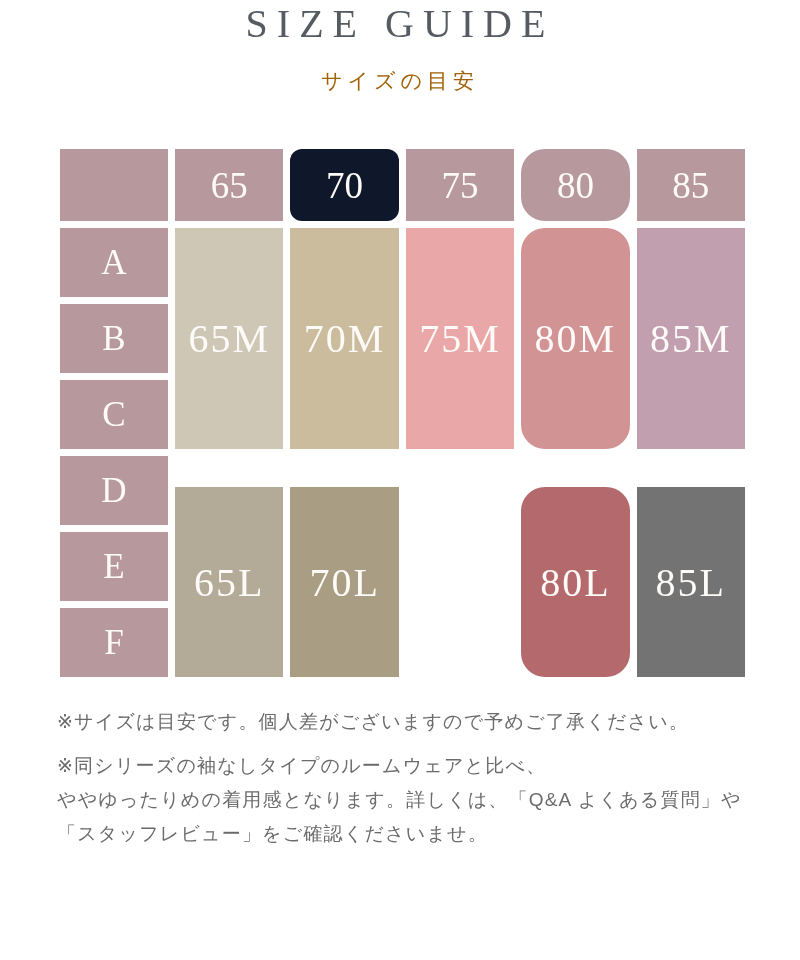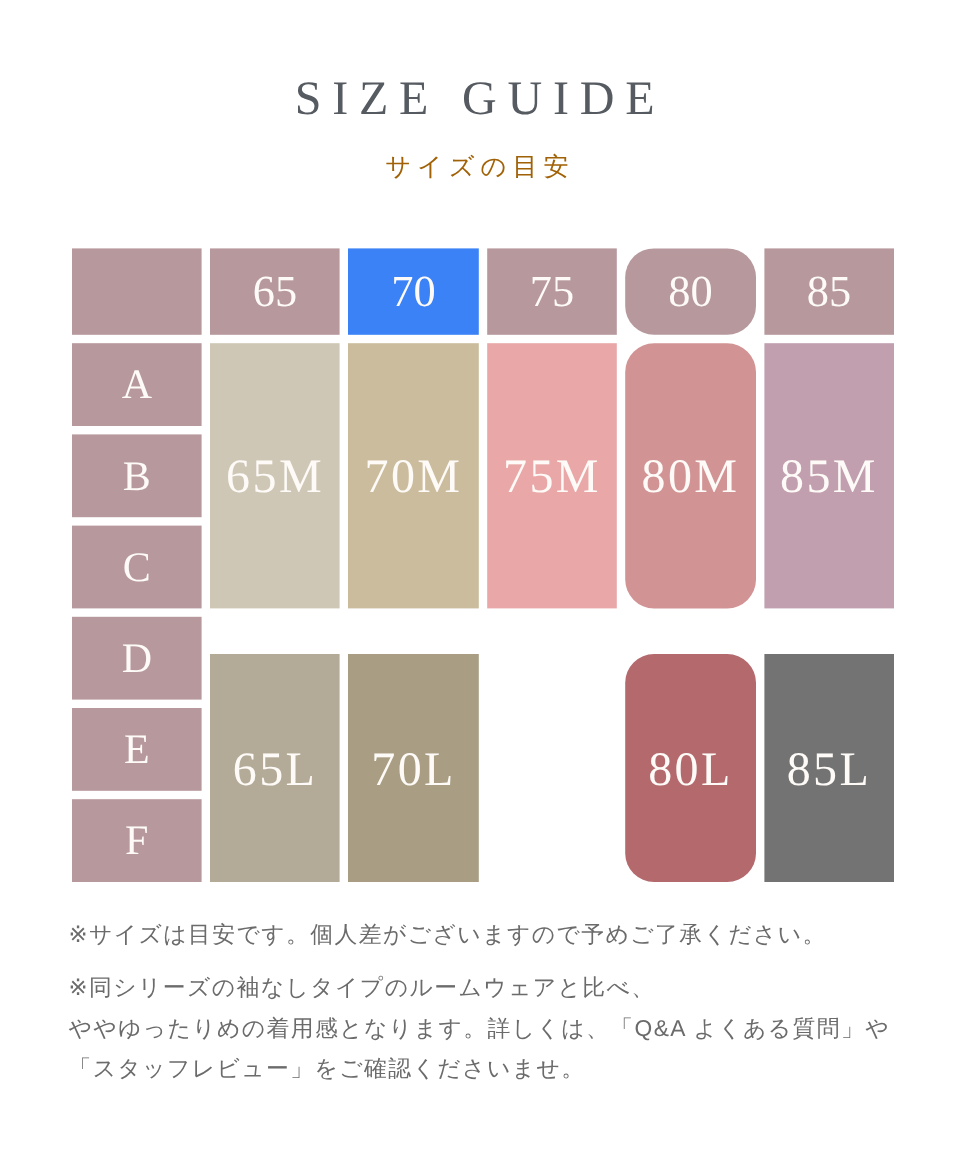--- a/index.html
+++ b/index.html
@@ -7,21 +7,20 @@
     margin: 0; padding: 0;
     width: 800px; height: 960px;
     background: #ffffff;
     font-family: "Liberation Sans", "DejaVu Sans", sans-serif;
     overflow: hidden;
   }
   .page { width: 800px; height: 960px; }
 
   .title {
     margin: 0;
-    padding-top: 58px;
     text-align: center;
     font-family: "Liberation Serif", "DejaVu Serif", serif;
     font-weight: 400;
     font-size: 40px;
     letter-spacing: 9px;
     color: #565b62;
   }
   .subtitle {
     margin-top: 20px;
     text-align: center;
@@ -73,21 +72,21 @@
 
 <div class="page">
 
   <h1 class="title">SIZE GUIDE</h1>
   <div class="subtitle">サイズの目安</div>
 
   <div class="size-table">
 
     <div class="cell hcell c1 r1" style="background: rgb(182, 152, 157);"></div>
     <div class="cell hcell c2 r1" style="background: rgb(182, 152, 157);">65</div>
-    <div class="cell hcell c3 r1" style="background: #3b82f6;">70</div>
+    <div class="cell hcell c3 r1" style="background: #0f172a; border-radius: 12px;">70</div>
     <div class="cell hcell c4 r1" style="background: rgb(182, 152, 157);">75</div>
     <div class="cell hcell c5 r1" style="background: rgb(182, 152, 157);">80</div>
     <div class="cell hcell c6 r1" style="background: rgb(182, 152, 157);">85</div>
 
     <div class="cell rlabel c1 r2" style="background: rgb(182, 152, 157);">A</div>
     <div class="cell rlabel c1 r3" style="background: rgb(182, 152, 157);">B</div>
     <div class="cell rlabel c1 r4" style="background: rgb(182, 152, 157);">C</div>
     <div class="cell rlabel c1 r5" style="background: rgb(182, 152, 157);">D</div>
     <div class="cell rlabel c1 r6" style="background: rgb(182, 152, 157);">E</div>
     <div class="cell rlabel c1 r7" style="background: rgb(182, 152, 157);">F</div>

